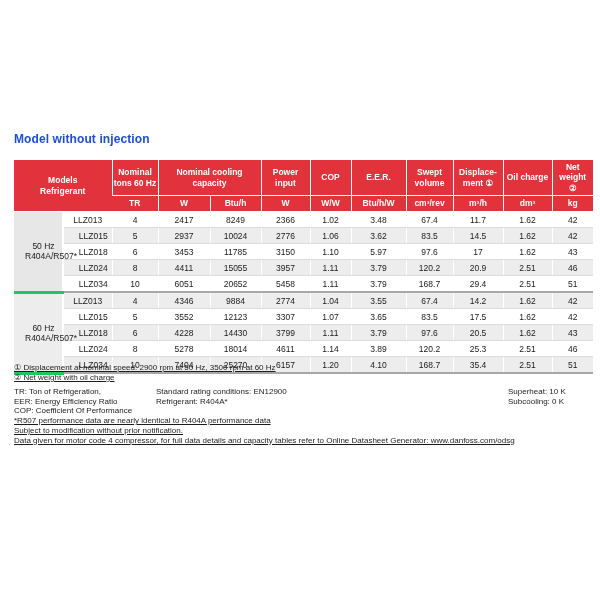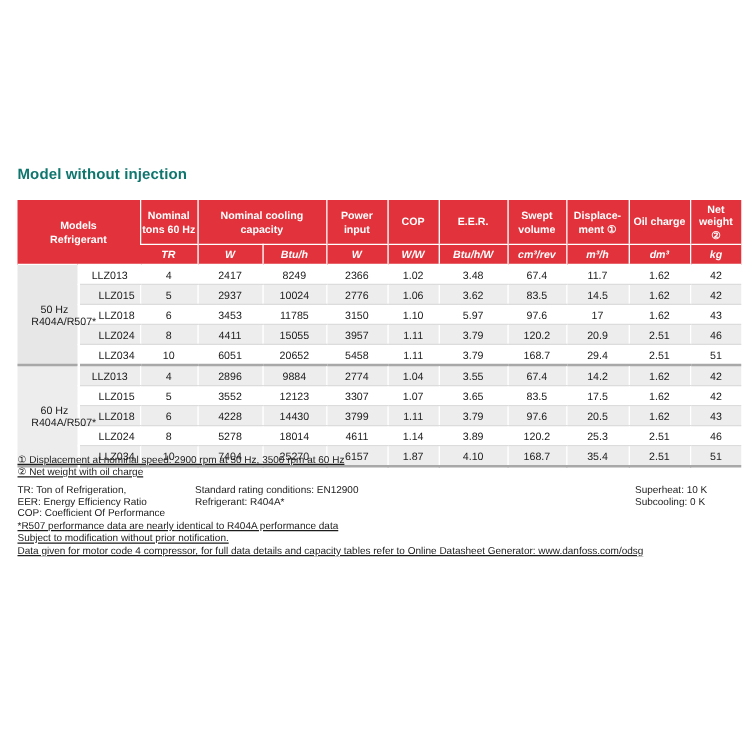--- a/index.html
+++ b/index.html
@@ -1,32 +1,32 @@
 <!DOCTYPE html>
 <html><head>
 <meta charset="utf-8">
 <style>
   html,body { margin:0; padding:0; background:#fff; }
   body { width:600px; height:600px; font-family:"Liberation Sans", sans-serif; }
   .page { position:relative; width:600px; height:600px; overflow:hidden; background:#fff; }
 
-  .title { position:absolute; left:14px; top:132px; margin:0; font-size:12px; font-weight:bold; color:#0f766e; letter-spacing:.1px; }
+  .title { position:absolute; left:14px; top:132px; margin:0; font-size:12px; font-weight:bold; color:#1d4ed8; letter-spacing:.1px; }
 
   table.spec { position:absolute; left:14px; top:160px; width:579px; border-collapse:collapse; table-layout:fixed; border-bottom:2px solid #a8a8a8; }
   thead th { background:#e2323b; color:#fff; font-size:8.5px; font-weight:600; text-align:center; vertical-align:middle;
              white-space:pre-line; padding:0; line-height:10.5px; border-left:1px solid #fff; border-bottom:1px solid #fff; }
   thead th:first-child { border-left:none; }
   thead tr.main-row th { height:35px; }
-  thead tr.units-row th { height:15px;font-style:italic; }
+  thead tr.units-row th { height:15px; }
 
   tbody td { font-size:8.5px; color:#1a1a1a; text-align:center; vertical-align:middle; height:15px; padding:0;
              background:#fff; border-left:1px solid #fff; border-bottom:1px solid #dcdcdc; }
   tbody td:first-child { border-left:none;padding-left:11px; }
   tbody tr.stripe td { background:#ededed; }
-  tbody td.group-cell { background:#e7e7e7; white-space:pre-line; line-height:10px; border-right:2px solid #fff; border-bottom:1px solid #22c55e;margin-top:12px; }
+  tbody td.group-cell { background:#e7e7e7; white-space:pre-line; line-height:10px; border-right:2px solid #fff; border-bottom:3px solid #22c55e;margin-top:12px; }
   tbody tr.group-start td { border-top:2px solid #a8a8a8; }
   tbody tr:last-child td { border-bottom:none; }
 
   .fine { font-size:8px; color:#1c1c1c;text-decoration:underline; }
   .circled-notes { position:absolute; left:14px; top:363px; line-height:10px; }
   .legend { position:absolute; left:14px; top:387px; width:579px; height:30px; line-height:9.7px; }
   .legend > div { position:absolute; top:0; }
   .legend .c1 { left:0; }
   .legend .c2 { left:142px; }
   .legend .c3 { left:323px; }
@@ -154,21 +154,21 @@
           <td>168.7</td>
           <td>29.4</td>
           <td>2.51</td>
           <td>51</td>
         </tr>
         <tr class="stripe group-start">
           <td class="group-cell" rowspan="5">60 Hz
 R404A/R507*</td>
           <td>LLZ013</td>
           <td>4</td>
-          <td>2896</td>
+          <td>4346</td>
           <td>9884</td>
           <td>2774</td>
           <td>1.04</td>
           <td>3.55</td>
           <td>67.4</td>
           <td>14.2</td>
           <td>1.62</td>
           <td>42</td>
         </tr>
         <tr>
@@ -209,21 +209,21 @@
           <td>25.3</td>
           <td>2.51</td>
           <td>46</td>
         </tr>
         <tr class="stripe">
           <td>LLZ034</td>
           <td>10</td>
           <td>7404</td>
           <td>25270</td>
           <td>6157</td>
-          <td>1.87</td>
+          <td>1.20</td>
           <td>4.10</td>
           <td>168.7</td>
           <td>35.4</td>
           <td>2.51</td>
           <td>51</td>
         </tr>
       </tbody>
   </table>
 
   <div class="circled-notes fine">

